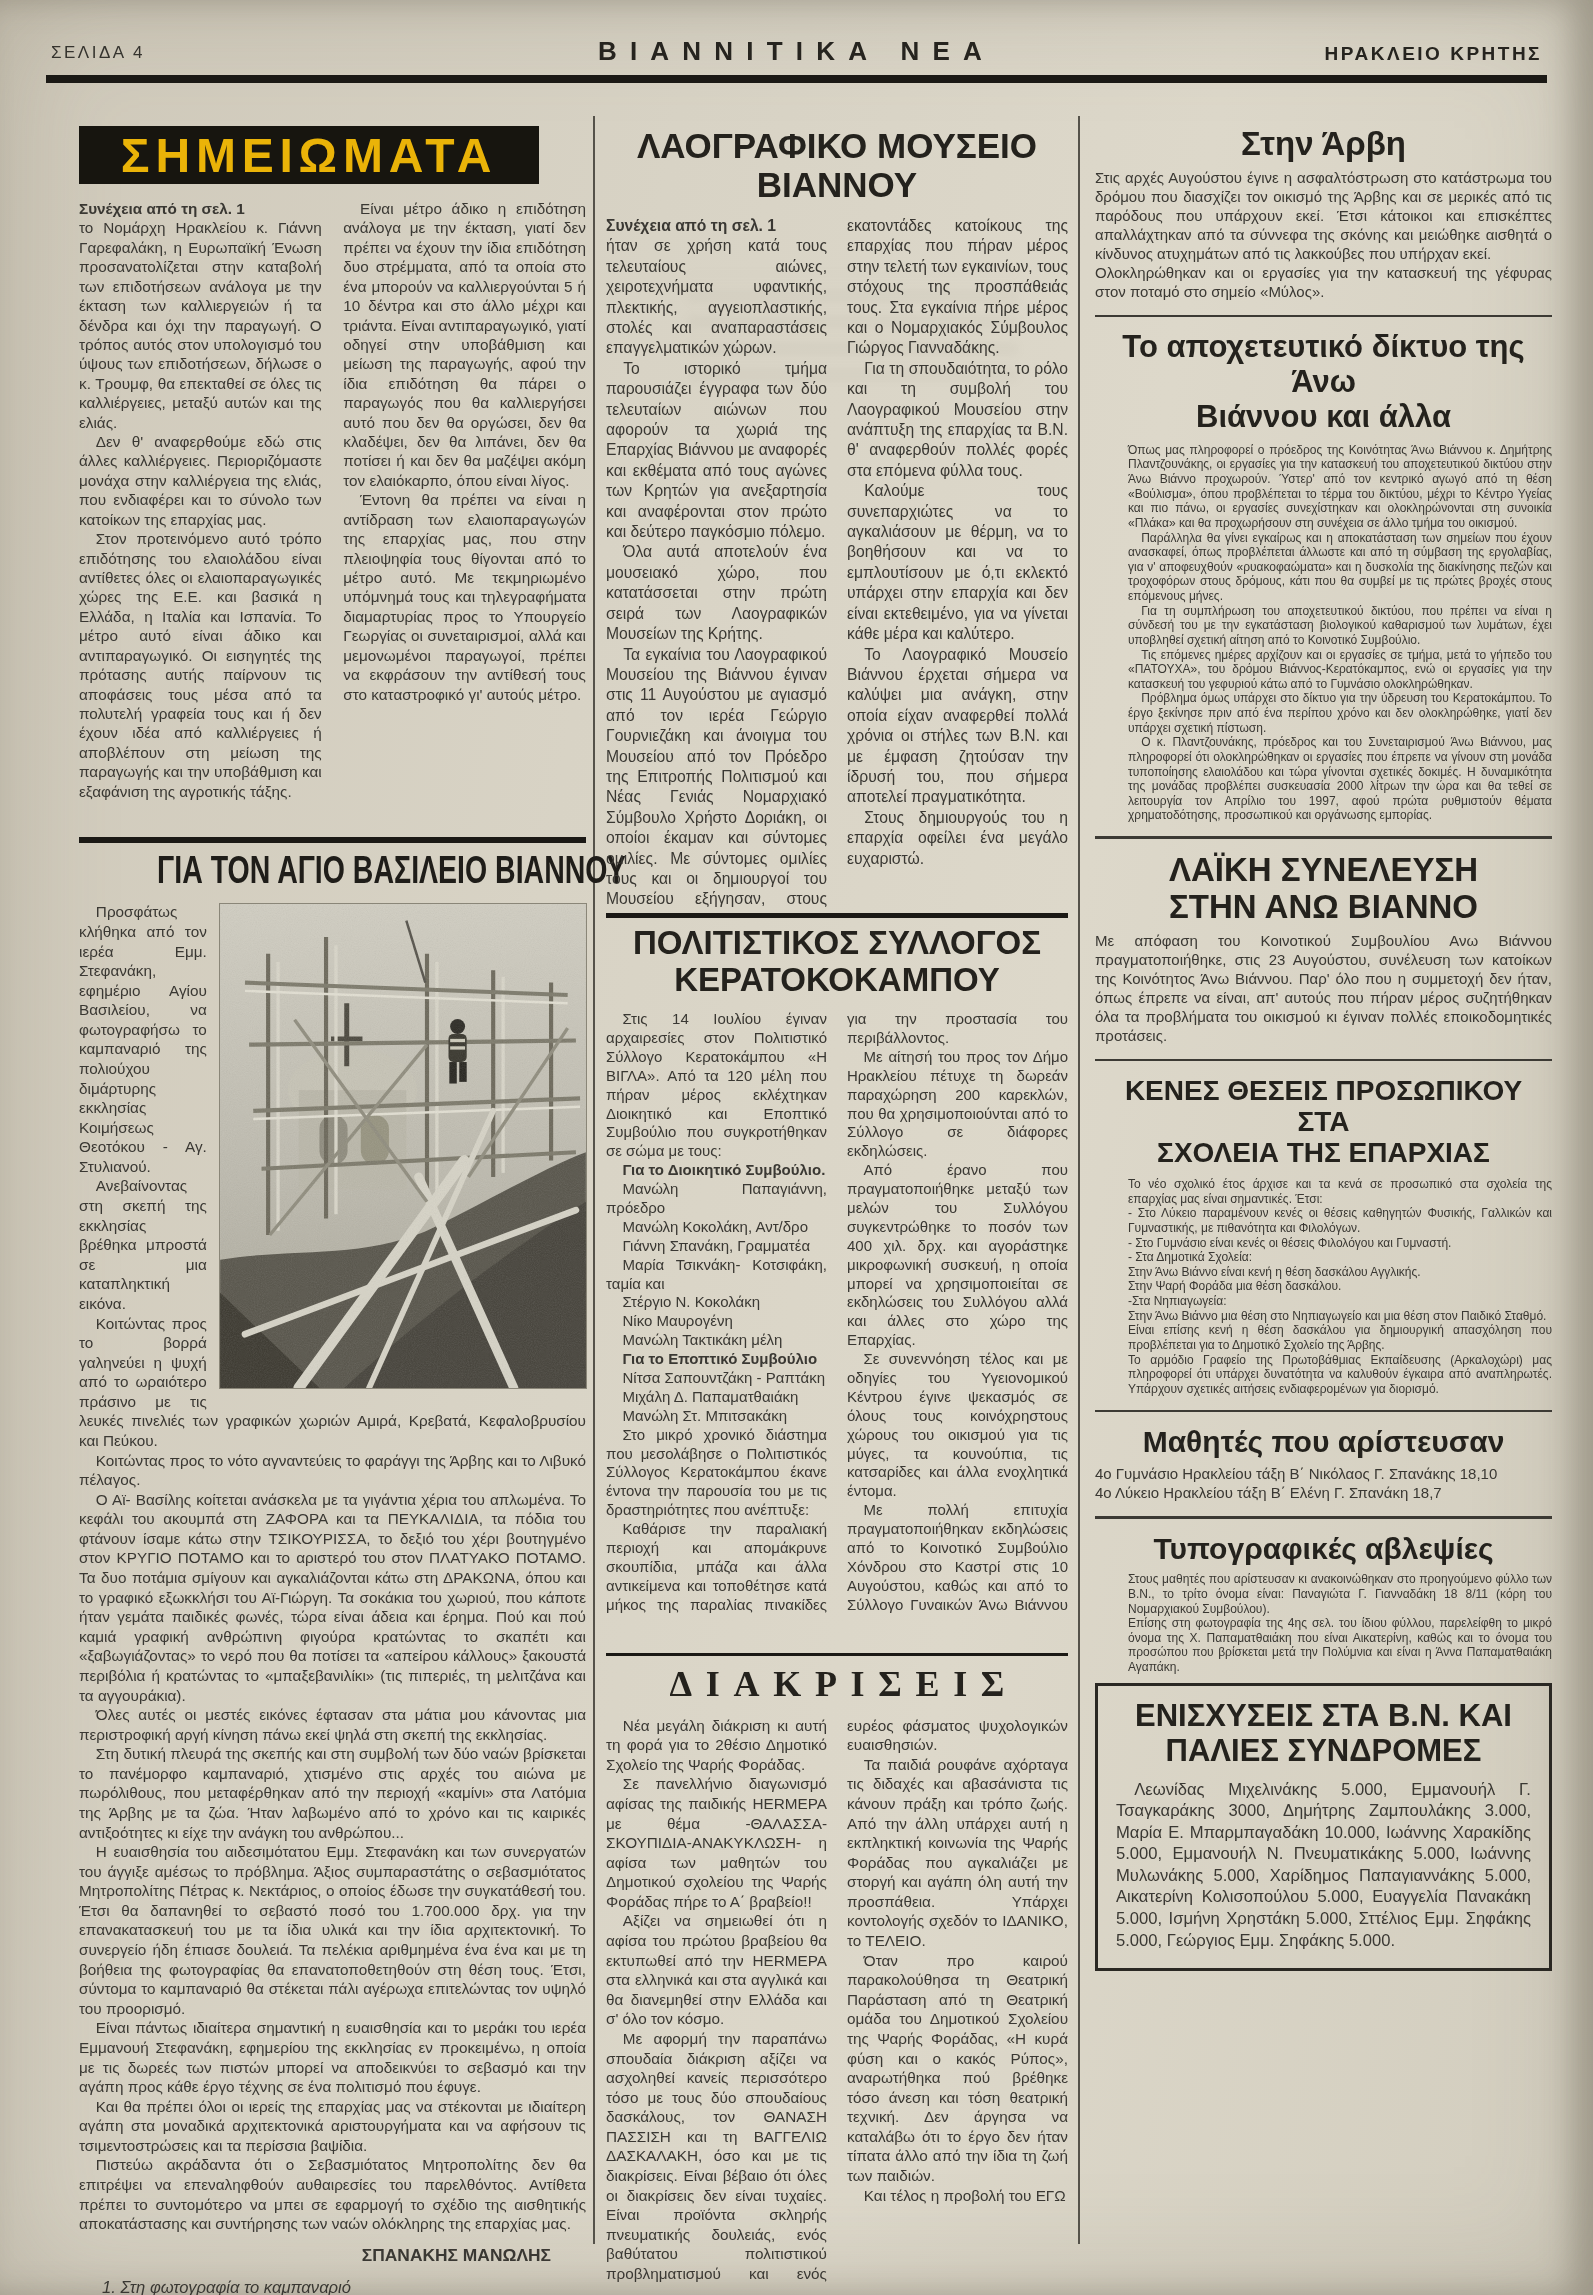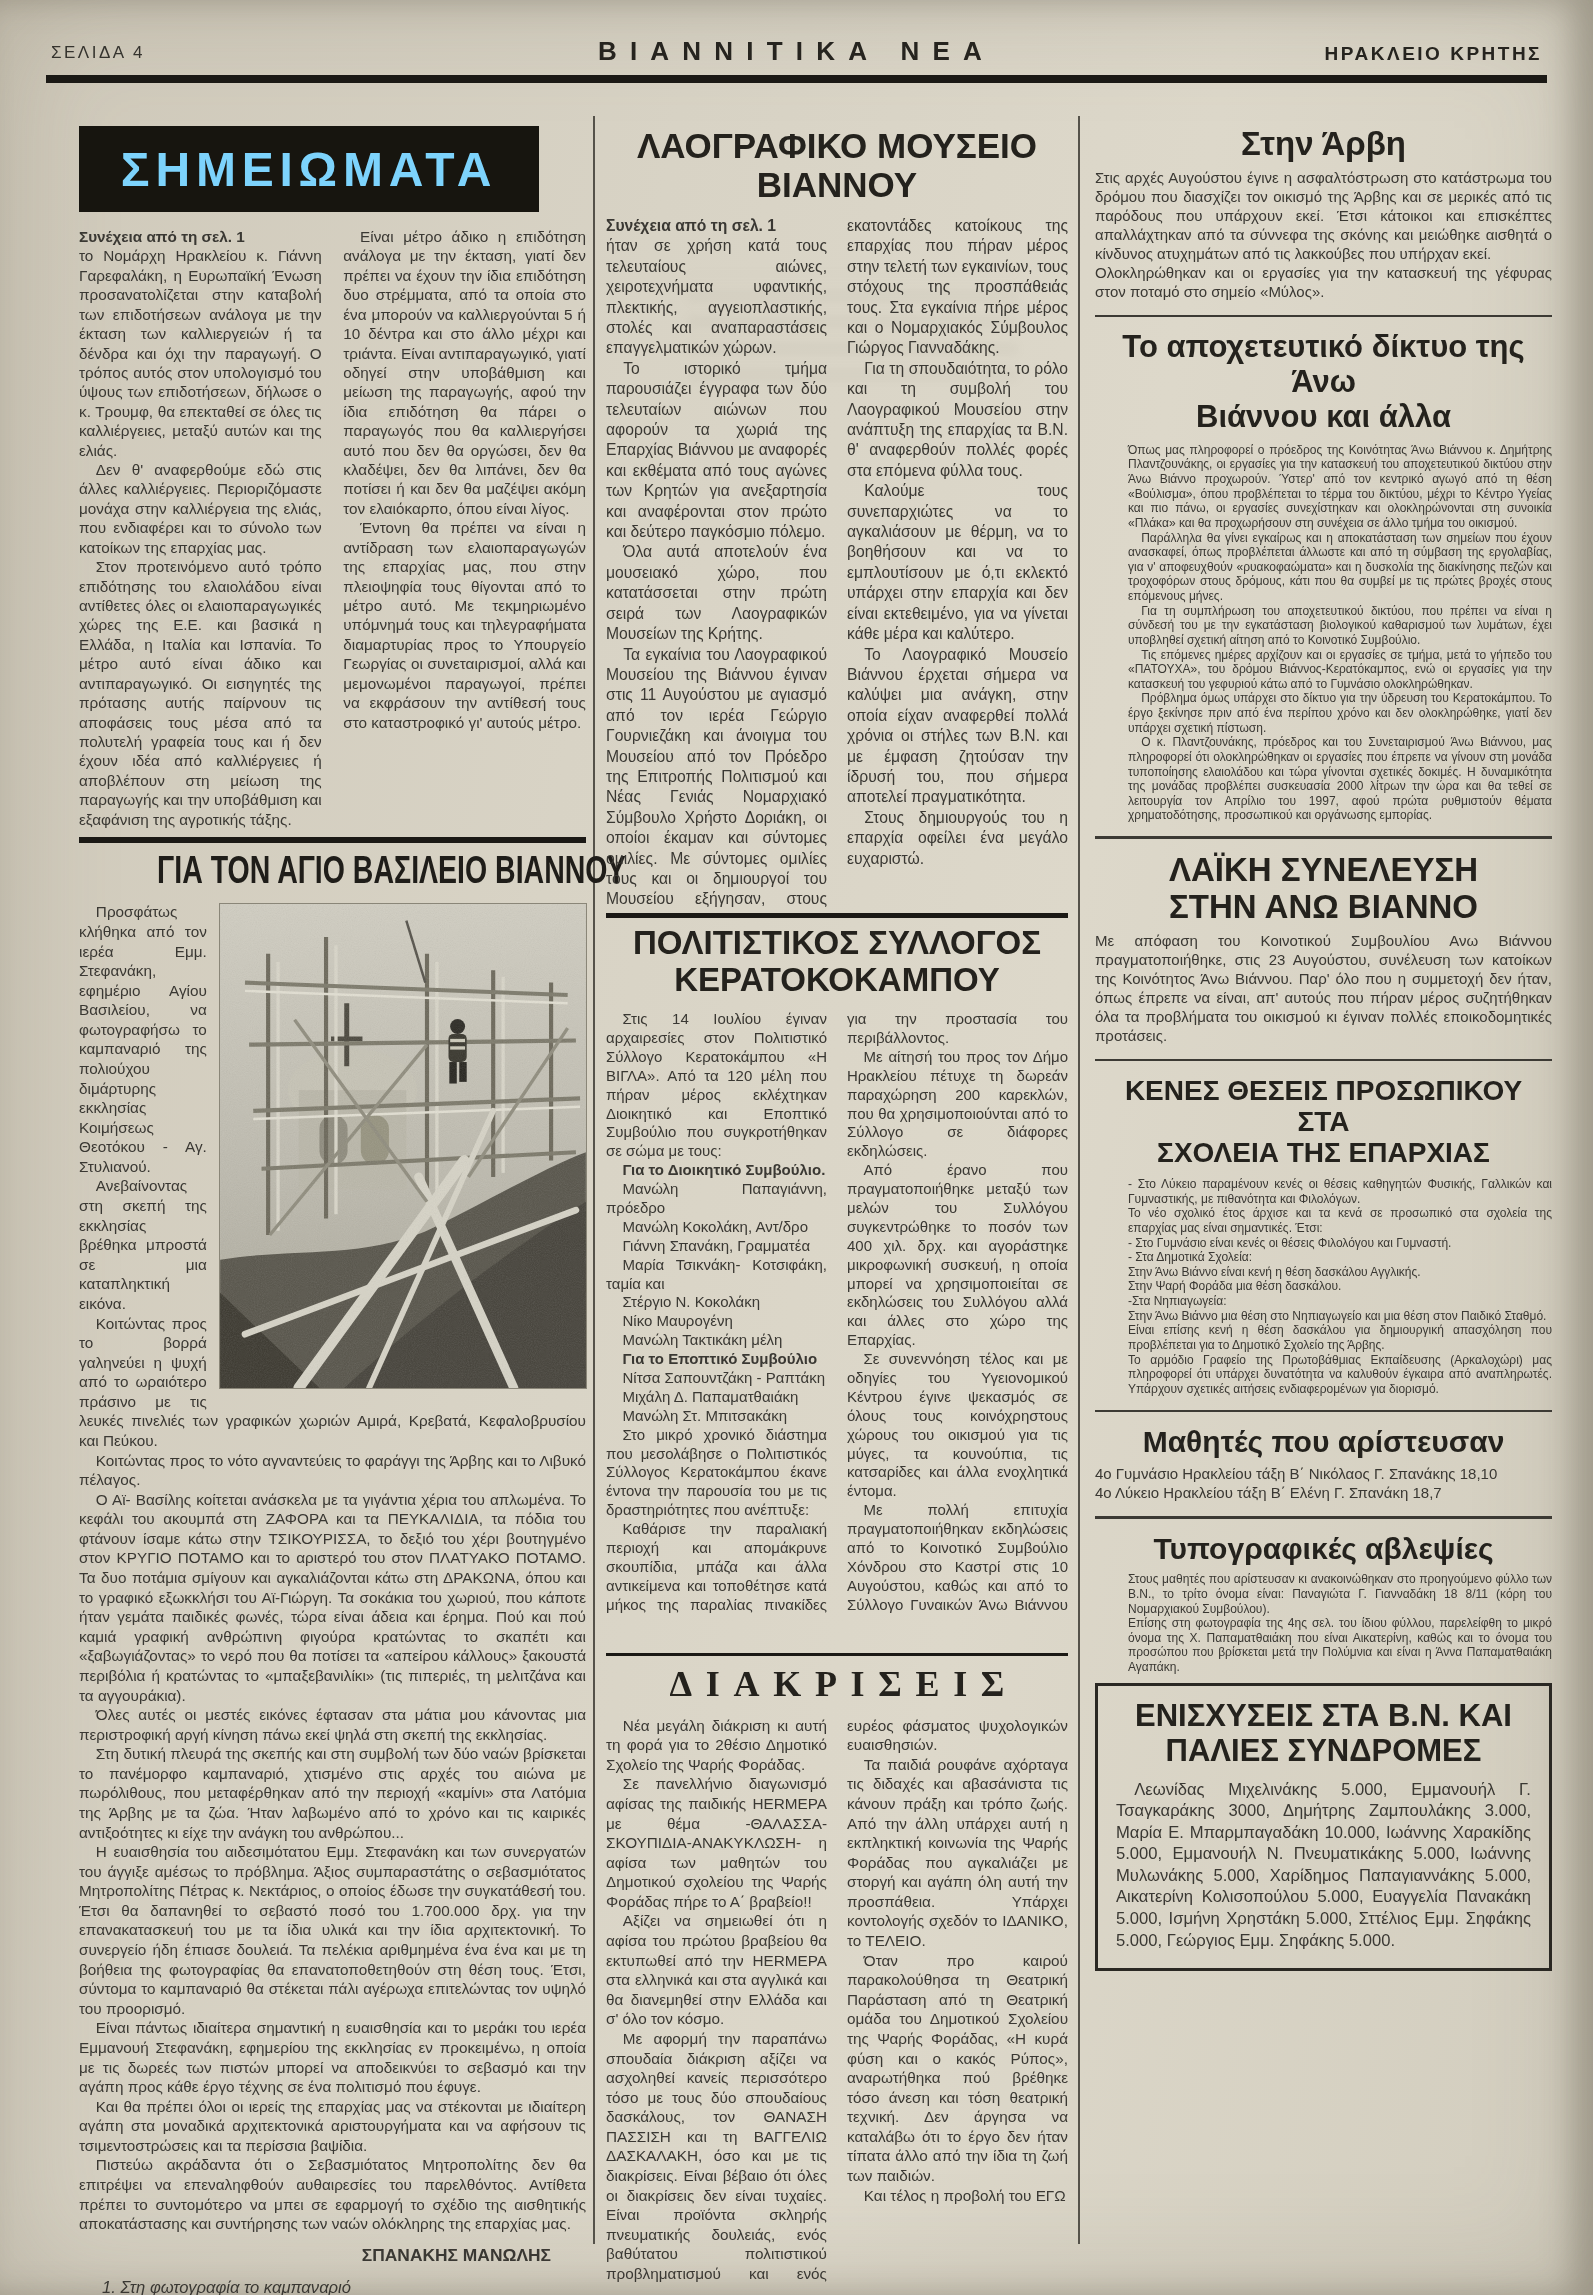--- a/index.html
+++ b/index.html
@@ -17,21 +17,21 @@
   .vdiv1{left:593px;top:116px;height:2128px;}
   .vdiv2{left:1078px;top:116px;height:2128px;}
   
   .art p{margin:0;text-indent:1.1em;text-align:justify;}
   .art p.ni{text-indent:0;}
   .art p.b{font-weight:700;}
   .rule{background:#1b1915;}
   .title{font-weight:700;color:#24221d;text-align:center;white-space:pre-line;line-height:1.12;}
   
   .simeiomata{position:absolute;left:79px;top:126px;width:507px;}
-  .banner{width:460px;height:86px;background:#17150f;color:#7dd3fc;display:flex;align-items:center;justify-content:center;
+  .banner{width:460px;height:58px;background:#17150f;color:#eab308;display:flex;align-items:center;justify-content:center;
     font-size:48px;font-weight:700;letter-spacing:5.8px;}
   .sim-body{margin-top:15px;height:617px;overflow:hidden;column-count:2;column-gap:21.5px;column-fill:auto;
     font-size:15.3px;line-height:1.27;}
   .agios{position:absolute;left:79px;top:828px;width:507px;margin-top:9px;}
   .agios .toprule{height:5.8px;width:100%;}
   .agios-title{margin:6.6px 0 10px;text-align:center;white-space:nowrap;}
   .agios-title span{display:inline-block;transform:scaleX(.75);transform-origin:center;font-size:38px;font-weight:700;color:#1f1d19;}
   .photo{float:right;width:366px;height:484px;margin:1.7px 0 10px 13.2px;outline:0.8px solid #8a8678;background:#c2bfb2;}
   .agios-body{font-size:15.3px;line-height:1.28;}
   .agios-byline{clear:none;text-align:right;font-weight:700;font-size:17.4px;margin-top:11.6px;padding-right:35px;}
@@ -278,22 +278,22 @@
           <p class="ni">Με απόφαση του Κοινοτικού Συμβουλίου Ανω Βιάννου πραγματοποιήθηκε, στις 23 Αυγούστου, συνέλευση των κατοίκων της Κοινότητος Άνω Βιάννου. Παρ' όλο που η συμμετοχή δεν ήταν, όπως έπρεπε να είναι, απ' αυτούς που πήραν μέρος συζητήθηκαν όλα τα προβλήματα του οικισμού κι έγιναν πολλές εποικοδομητικές προτάσεις.</p>
         </div>
     </div>
 
     <div class="sep"></div>
 
     <div class="rsec art">
       <div class="title r-title-kenes">ΚΕΝΕΣ ΘΕΣΕΙΣ ΠΡΟΣΩΠΙΚΟΥ ΣΤΑ
 ΣΧΟΛΕΙΑ ΤΗΣ ΕΠΑΡΧΙΑΣ</div>
       <div class="r-body-tight">
+          <p class="ni">Το νέο σχολικό έτος άρχισε και τα κενά σε προσωπικό στα σχολεία της επαρχίας μας είναι σημαντικές. Έτσι:</p>
           <p class="ni">- Στο Λύκειο παραμένουν κενές οι θέσεις καθηγητών Φυσικής, Γαλλικών και Γυμναστικής, με πιθανότητα και Φιλολόγων.</p>
-          <p class="ni">Το νέο σχολικό έτος άρχισε και τα κενά σε προσωπικό στα σχολεία της επαρχίας μας είναι σημαντικές. Έτσι:</p>
           <p class="ni">- Στο Γυμνάσιο είναι κενές οι θέσεις Φιλολόγου και Γυμναστή.</p>
           <p class="ni">- Στα Δημοτικά Σχολεία:</p>
           <p class="ni">Στην Άνω Βιάννο είναι κενή η θέση δασκάλου Αγγλικής.</p>
           <p class="ni">Στην Ψαρή Φοράδα μια θέση δασκάλου.</p>
           <p class="ni">-Στα Νηπιαγωγεία:</p>
           <p class="ni">Στην Άνω Βιάννο μια θέση στο Νηπιαγωγείο και μια θέση στον Παιδικό Σταθμό.</p>
           <p class="ni">Είναι επίσης κενή η θέση δασκάλου για δημιουργική απασχόληση που προβλέπεται για το Δημοτικό Σχολείο της Άρβης.</p>
           <p class="ni">Το αρμόδιο Γραφείο της Πρωτοβάθμιας Εκπαίδευσης (Αρκαλοχώρι) μας πληροφορεί ότι υπάρχει δυνατότητα να καλυθούν έγκαιρα από αναπληρωτές. Υπάρχουν σχετικές αιτήσεις ενδιαφερομένων για διορισμό.</p>
         </div>
     </div>

